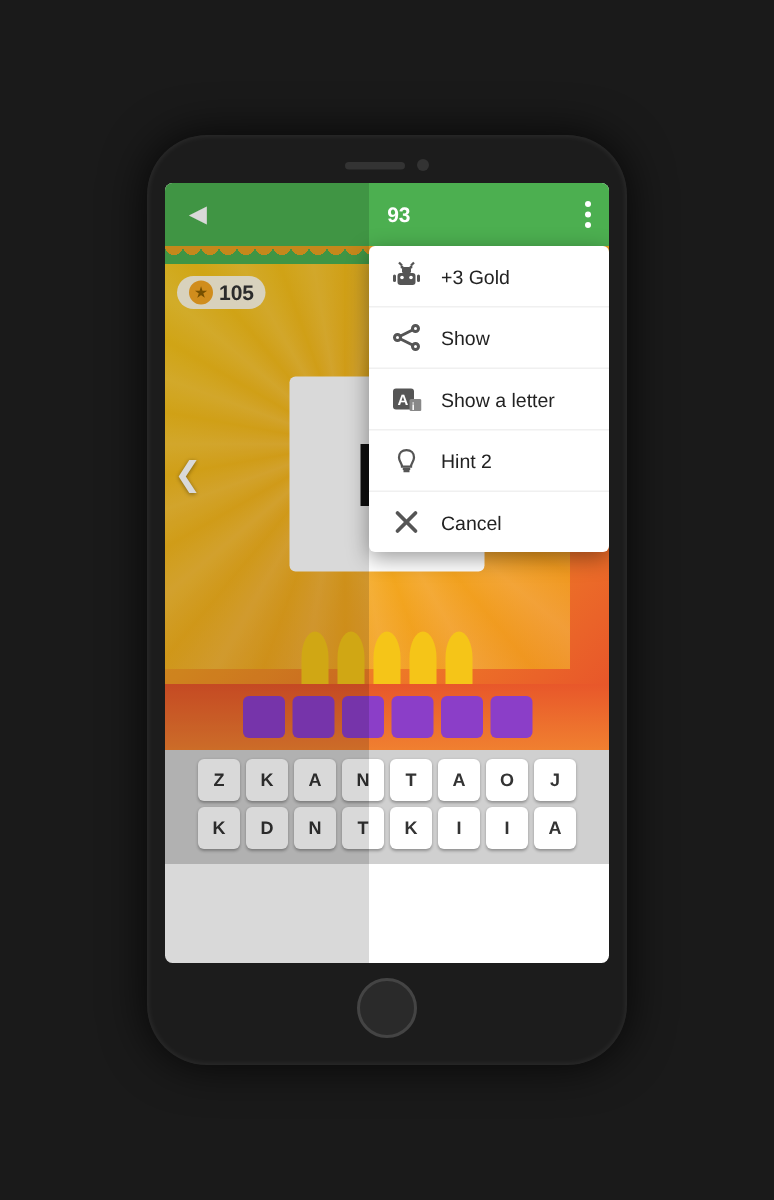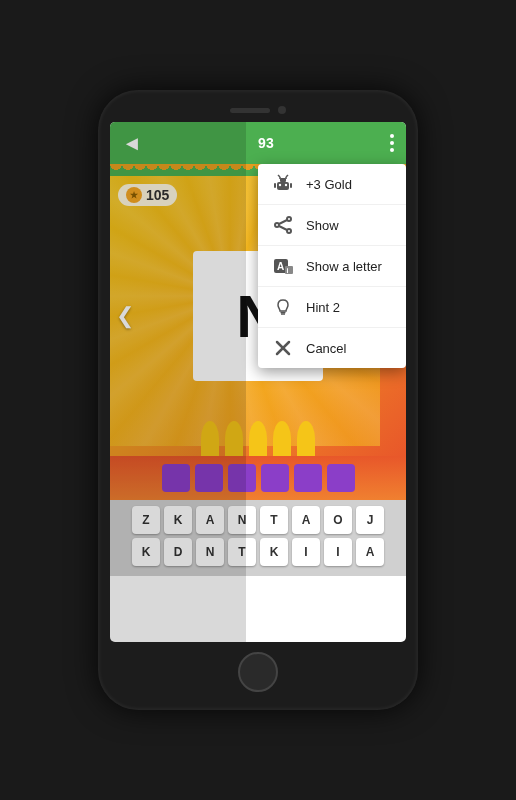--- a/index.html
+++ b/index.html
@@ -289,21 +289,21 @@
       color: #333;
       cursor: pointer;
       box-shadow: 0 1px 2px rgba(0,0,0,0.3);
     }
 
     
     .dropdown-menu {
       position: absolute;
       top: 42px;
       right: 0;
-      width: 148px;
+      width: 160px;
       background: white;
       border-radius: 4px;
       box-shadow: 0 4px 15px rgba(0,0,0,0.4);
       z-index: 100;
       overflow: hidden;
     }
 
     .menu-item {
       display: flex;
       align-items: center;

